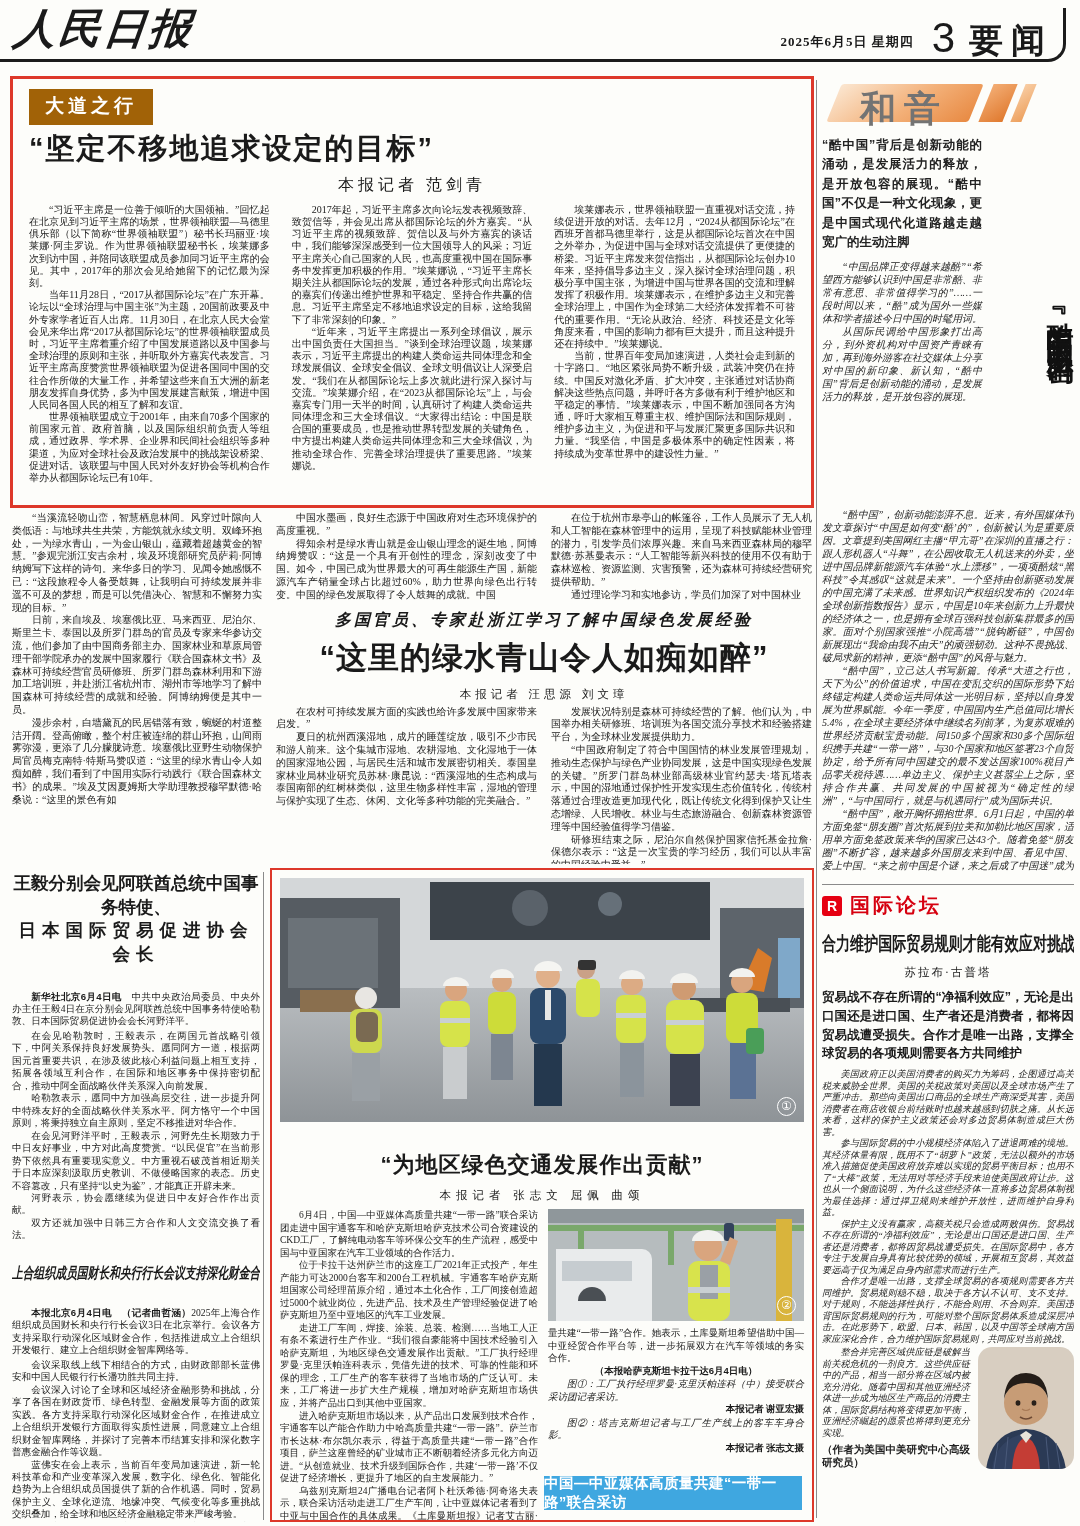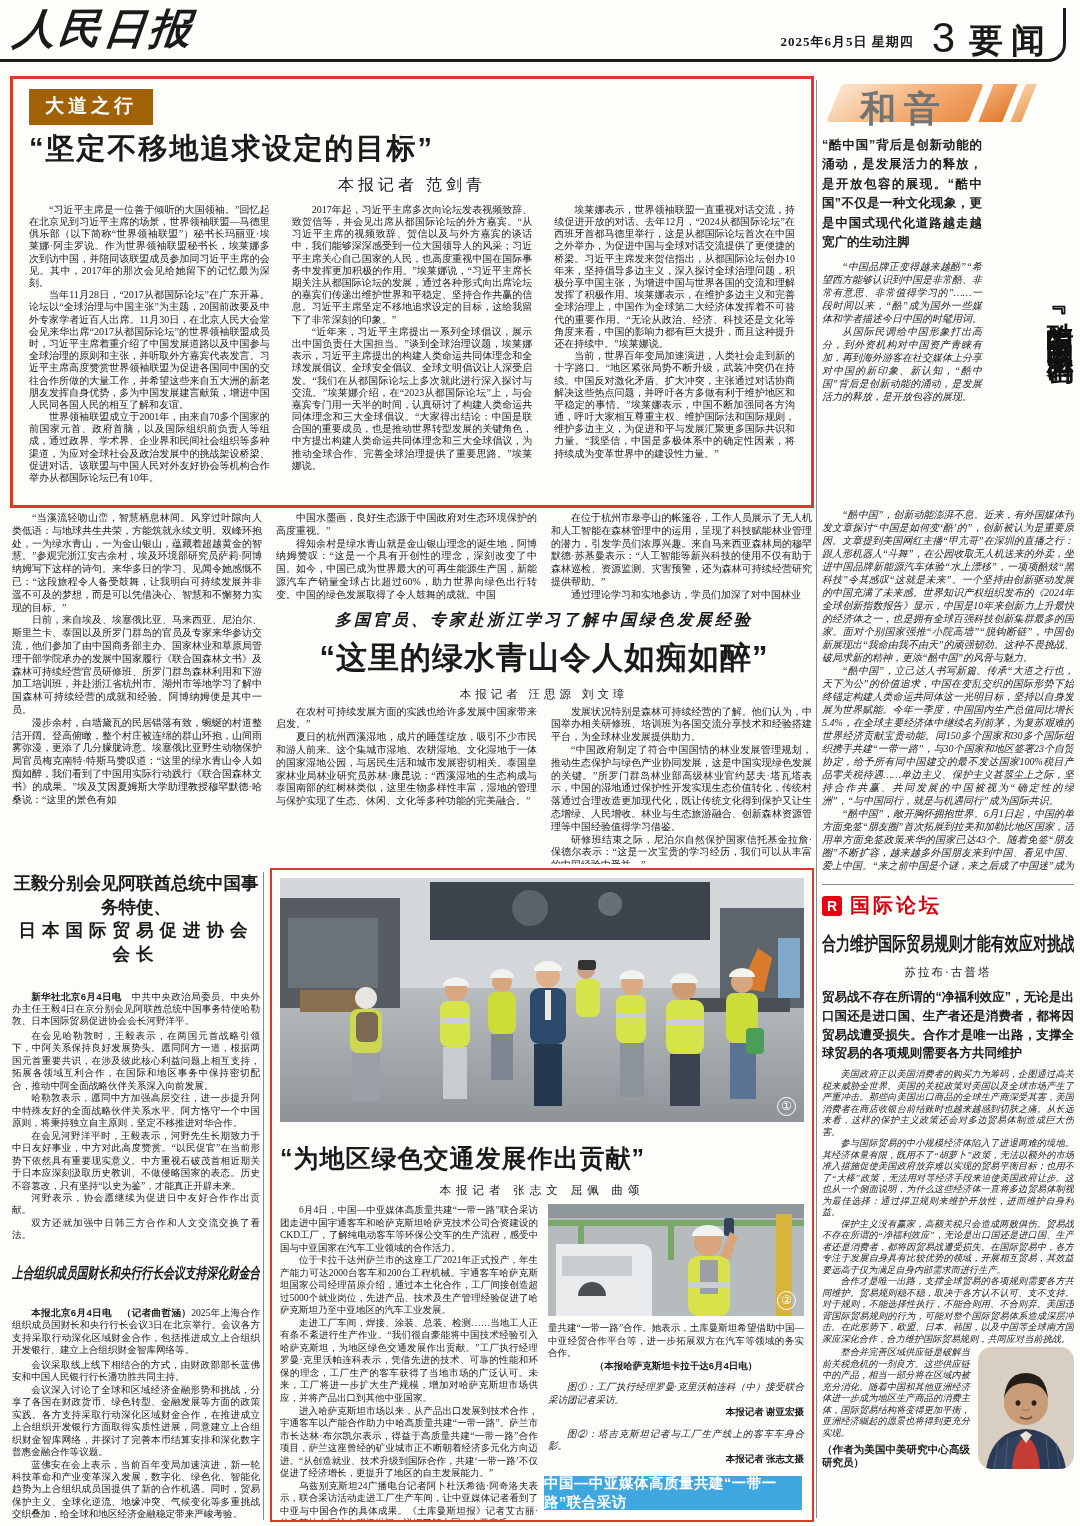--- a/index.html
+++ b/index.html
@@ -81,29 +81,29 @@
   .sco-head { margin-top:22px; font-weight:bold; font-style:italic; font-size:15px; white-space:nowrap;
               transform:scaleX(0.72); transform-origin:left center; width:140%; letter-spacing:0; }
 
   
   .mid-box { position:absolute; left:270px; top:868px; width:544px; height:654px;
              border:2.5px solid #dd382a; padding:8px; overflow:hidden; }
   .photo1 { position:relative; width:524px; height:244px; overflow:hidden; background:#aeb3b6; }
   .photo-badge { position:absolute; right:8px; bottom:6px; width:19px; height:19px; border:1.5px solid #fff;
                  border-radius:50%; color:#fff; font-size:12px; line-height:17px; text-align:center;
                  font-family:"Liberation Sans","DejaVu Sans",sans-serif; }
-  .t-headline { text-align:left; font-family:"Liberation Sans","DejaVu Sans",sans-serif; font-weight:900;
-                font-size:25px; letter-spacing:1px; margin-top:20px; }
+  .t-headline { text-align:center; font-family:"Liberation Sans","DejaVu Sans",sans-serif; font-weight:900;
+                font-size:22px; letter-spacing:1px; margin-top:28px; }
   .t-byline { text-align:center; font-size:11.5px; letter-spacing:5px; margin:8px 0 6px; }
   .t-cols { display:flex; height:330px; }
   .t-left { width:262px; margin-right:10px; font-size:9.5px; line-height:1.32; text-align:justify; }
   .t-right { flex:1; font-size:9.5px; line-height:1.32; text-align:justify; padding-bottom:42px; }
   .photo2 { position:relative; width:100%; height:112px; background:#b6bcbe; overflow:hidden; margin-bottom:6px; }
   .t-dateline { text-align:center; font-weight:bold; font-family:Liberation Sans, sans-serif; font-size:9.5px; }
-  .cap { margin-top:9px; font-style:italic; }
+  .cap { margin-top:1px; font-style:italic; }
   .cap-credit { text-align:right; font-style:italic; }
   .cap-credit b { font-style:normal; }
   .banner { position:absolute; right:10px; bottom:10px; width:258px; height:34px; background:#3fa7e0;
             color:#fff; font-family:"Liberation Sans","DejaVu Sans",sans-serif; font-weight:900; font-size:14.5px;
             display:flex; align-items:center; justify-content:center; letter-spacing:0.5px; }
 
   
   .forum { position:absolute; left:822px; top:892px; width:252px; height:628px; overflow:hidden; }
   .forum-tag { display:flex; align-items:center; }
   .forum-r { width:20px; height:20px; background:#e60012; border-radius:3px; color:#fff; font-weight:900;

